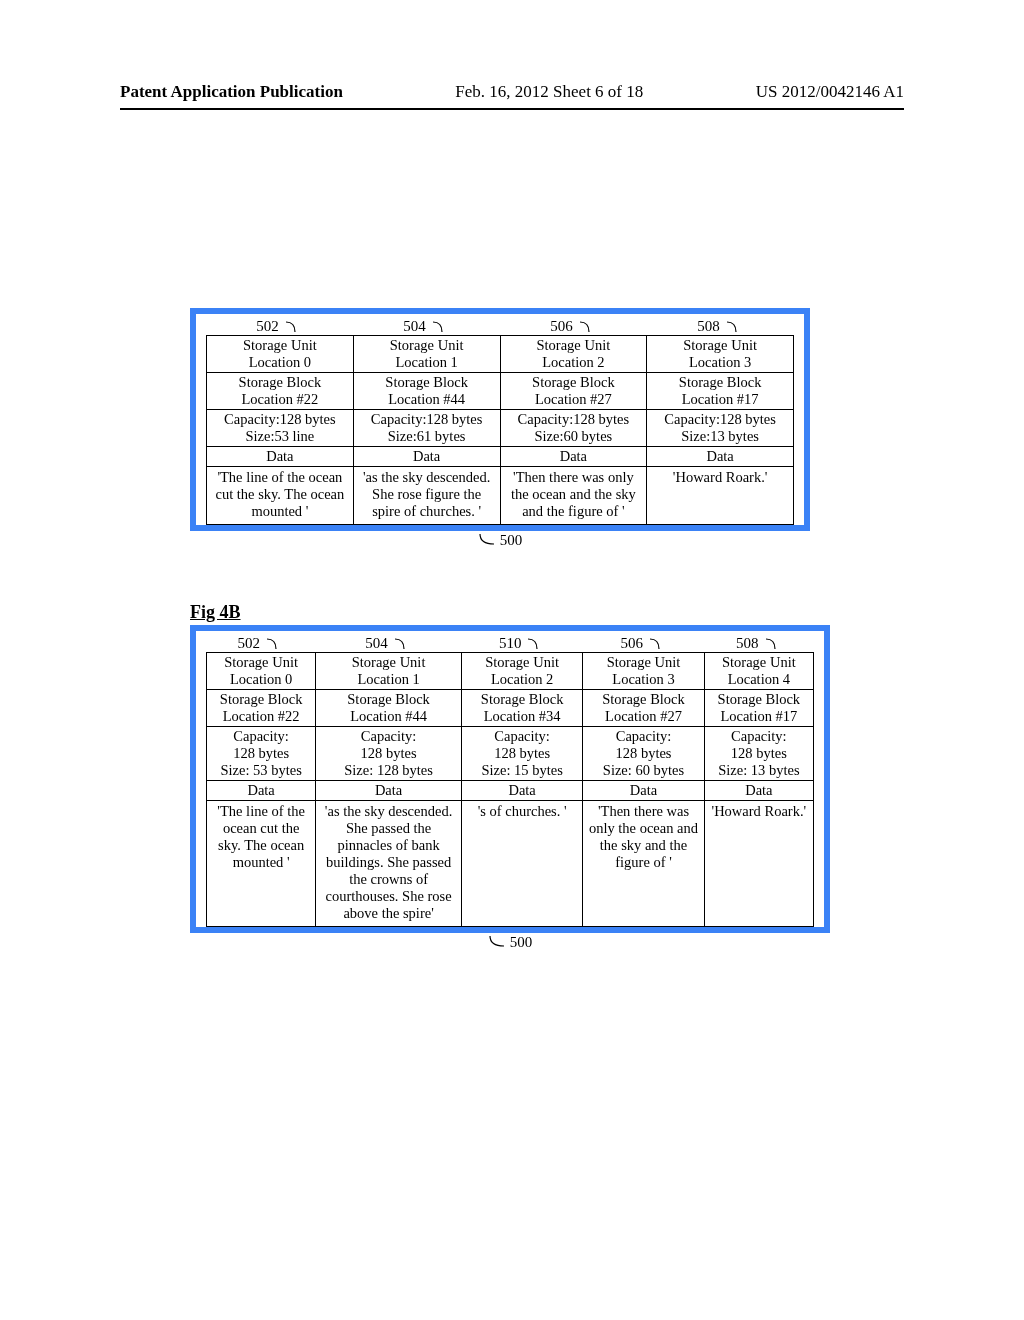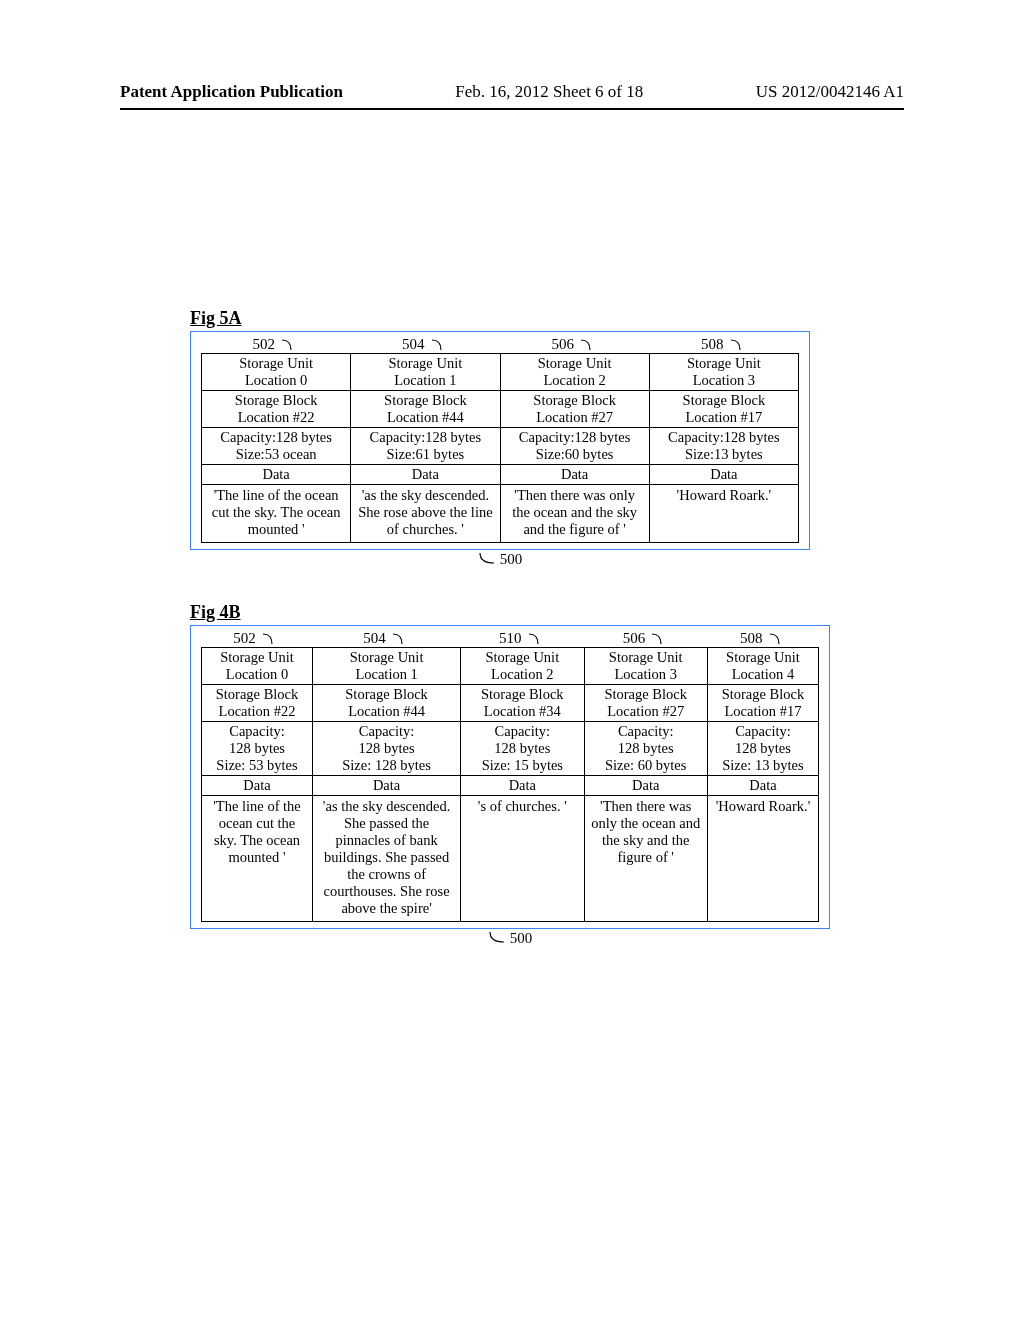--- a/index.html
+++ b/index.html
@@ -46,22 +46,22 @@
 
   .fig-title {
     font-family: "Times New Roman", Times, serif;
     font-weight: bold;
     font-size: 18px;
     margin-bottom: 2px;
     text-decoration: underline;
   }
 
   .outer {
-    border: 1px solid #3b82f6;
-    padding: 4px 10px 6px 10px;
+    border: 6px solid #3b82f6;
+    padding: 4px 10px 0 10px;
     box-sizing: border-box;
   }
   .outer-a { width: 620px; }
   .outer-b { width: 640px; }
 
   .ref-row {
     display: flex;
   }
   .ref-row > div {
     text-align: center;
@@ -112,21 +112,20 @@
 <div class="page">
 
   <div class="header">
     <span class="hdr-left">Patent Application Publication</span>
     <span class="hdr-center">Feb. 16, 2012  Sheet 6 of 18</span>
     <span class="hdr-right">US 2012/0042146 A1</span>
   </div>
   <div class="hdr-rule"></div>
 
   <div class="figwrap fig-a">
-    <div class="fig-title">Fig 5A</div>
     <div class="outer outer-a">
 
       <div class="ref-row">
         <div class="ref-cell" style="width:25%">
           <span>502</span>
           <span class="ref-hook">
             <svg width="18" height="12">
                 <path d="M1 1 Q10 1 10 11" fill="none" stroke="#000" stroke-width="1.2"></path>
               </svg>
           </span>
@@ -191,21 +190,21 @@
             <div>Location #27</div>
           </td>
           <td>
             <div>Storage Block</div>
             <div>Location #17</div>
           </td>
         </tr>
         <tr>
           <td>
             <div>Capacity:128 bytes</div>
-            <div>Size:53 ocean</div>
+            <div>Size:53 line</div>
           </td>
           <td>
             <div>Capacity:128 bytes</div>
             <div>Size:61 bytes</div>
           </td>
           <td>
             <div>Capacity:128 bytes</div>
             <div>Size:60 bytes</div>
           </td>
           <td>
@@ -214,21 +213,21 @@
           </td>
         </tr>
         <tr>
           <td class="data-label">Data</td>
           <td class="data-label">Data</td>
           <td class="data-label">Data</td>
           <td class="data-label">Data</td>
         </tr>
         <tr class="data">
           <td>'The line of the ocean cut the sky. The ocean mounted '</td>
-          <td>'as the sky descended. She rose above the line of churches. '</td>
+          <td>'as the sky descended. She rose figure the spire of churches. '</td>
           <td>'Then there was only the ocean and the sky and the figure of '</td>
           <td>'Howard Roark.'</td>
         </tr>
       </tbody>
         </table>
     </div>
     <div class="tag-500" style="width:620px">
       <span class="hook">
         <svg width="18" height="14">
             <path d="M2 2 Q2 12 16 12" fill="none" stroke="#000" stroke-width="1.2"></path>

